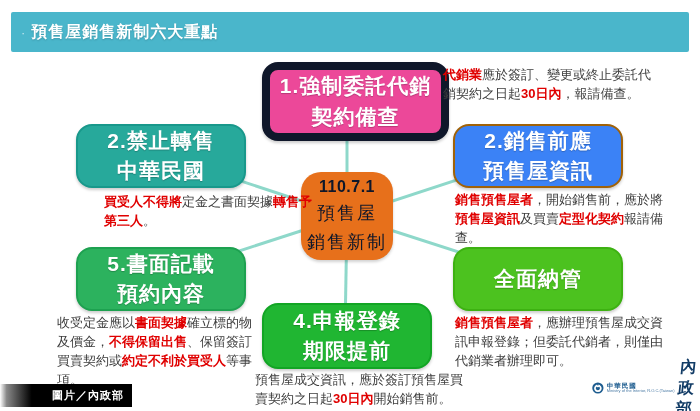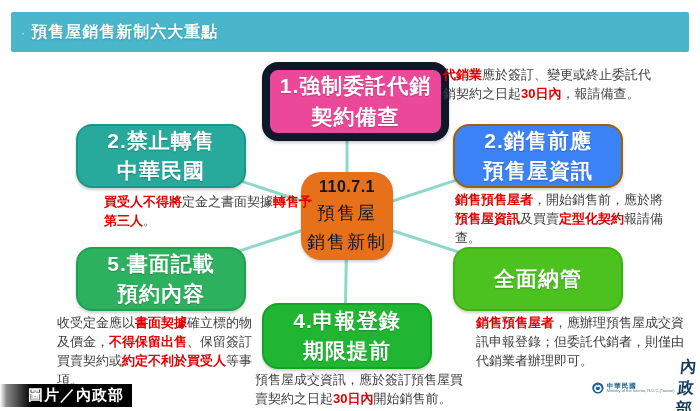--- a/index.html
+++ b/index.html
@@ -41,31 +41,31 @@
   .b4{left:262px;top:303px;width:166px;height:62px;background:#20b632;border:2px solid #12a524;}
   .b5{left:76px;top:247px;width:166px;height:60px;background:#2cb25e;border:2px solid #1da150;}
   .b6{left:76px;top:124px;width:166px;height:60px;background:#27a99b;border:2px solid #18988b;}
   
   .desc{
     position:absolute;font-size:13px;line-height:1.45;color:#3d3d3d;font-weight:500;
   }
   .desc .red{color:#e00000;font-weight:bold;}
   .d1{left:443px;top:66px;width:214px;}
   .d2{left:455px;top:191px;width:214px;}
-  .d3{left:455px;top:314px;width:218px;margin-left:21px;}
+  .d3{left:455px;top:314px;width:218px;}
   .d4{left:255px;top:371px;width:214px;}
   .d5{left:57px;top:314px;width:202px;}
   .d6{left:60px;top:193px;width:212px;margin-left:44px;}
   
   .credit{
     position:absolute;left:0;top:384px;width:132px;height:23px;
     background:linear-gradient(to right,#ffffff 0,#888888 5%,#000000 24%);
     display:flex;align-items:center;justify-content:flex-end;padding-right:8px;box-sizing:border-box;
   }
-  .credit span{color:#ffffff;font-size:15px;font-weight:bold;letter-spacing:1px;}
+  .credit span{color:#ffffff;font-size:11px;font-weight:bold;letter-spacing:1px;}
   
   .logo{
     position:absolute;left:592px;top:374px;height:28px;display:flex;align-items:center;gap:3px;
   }
   .logo-col{display:flex;flex-direction:column;line-height:1.1;}
   .logo-zh-small{font-size:6.5px;color:#1d5c8f;font-weight:bold;letter-spacing:1px;}
   .logo-en{font-size:4px;color:#4b7ba5;white-space:nowrap;}
   .logo-name{
     font-size:16px;font-weight:bold;color:#123c66;transform:skewX(-6deg);
     font-family:"Liberation Serif","DejaVu Serif",serif;letter-spacing:1px;

